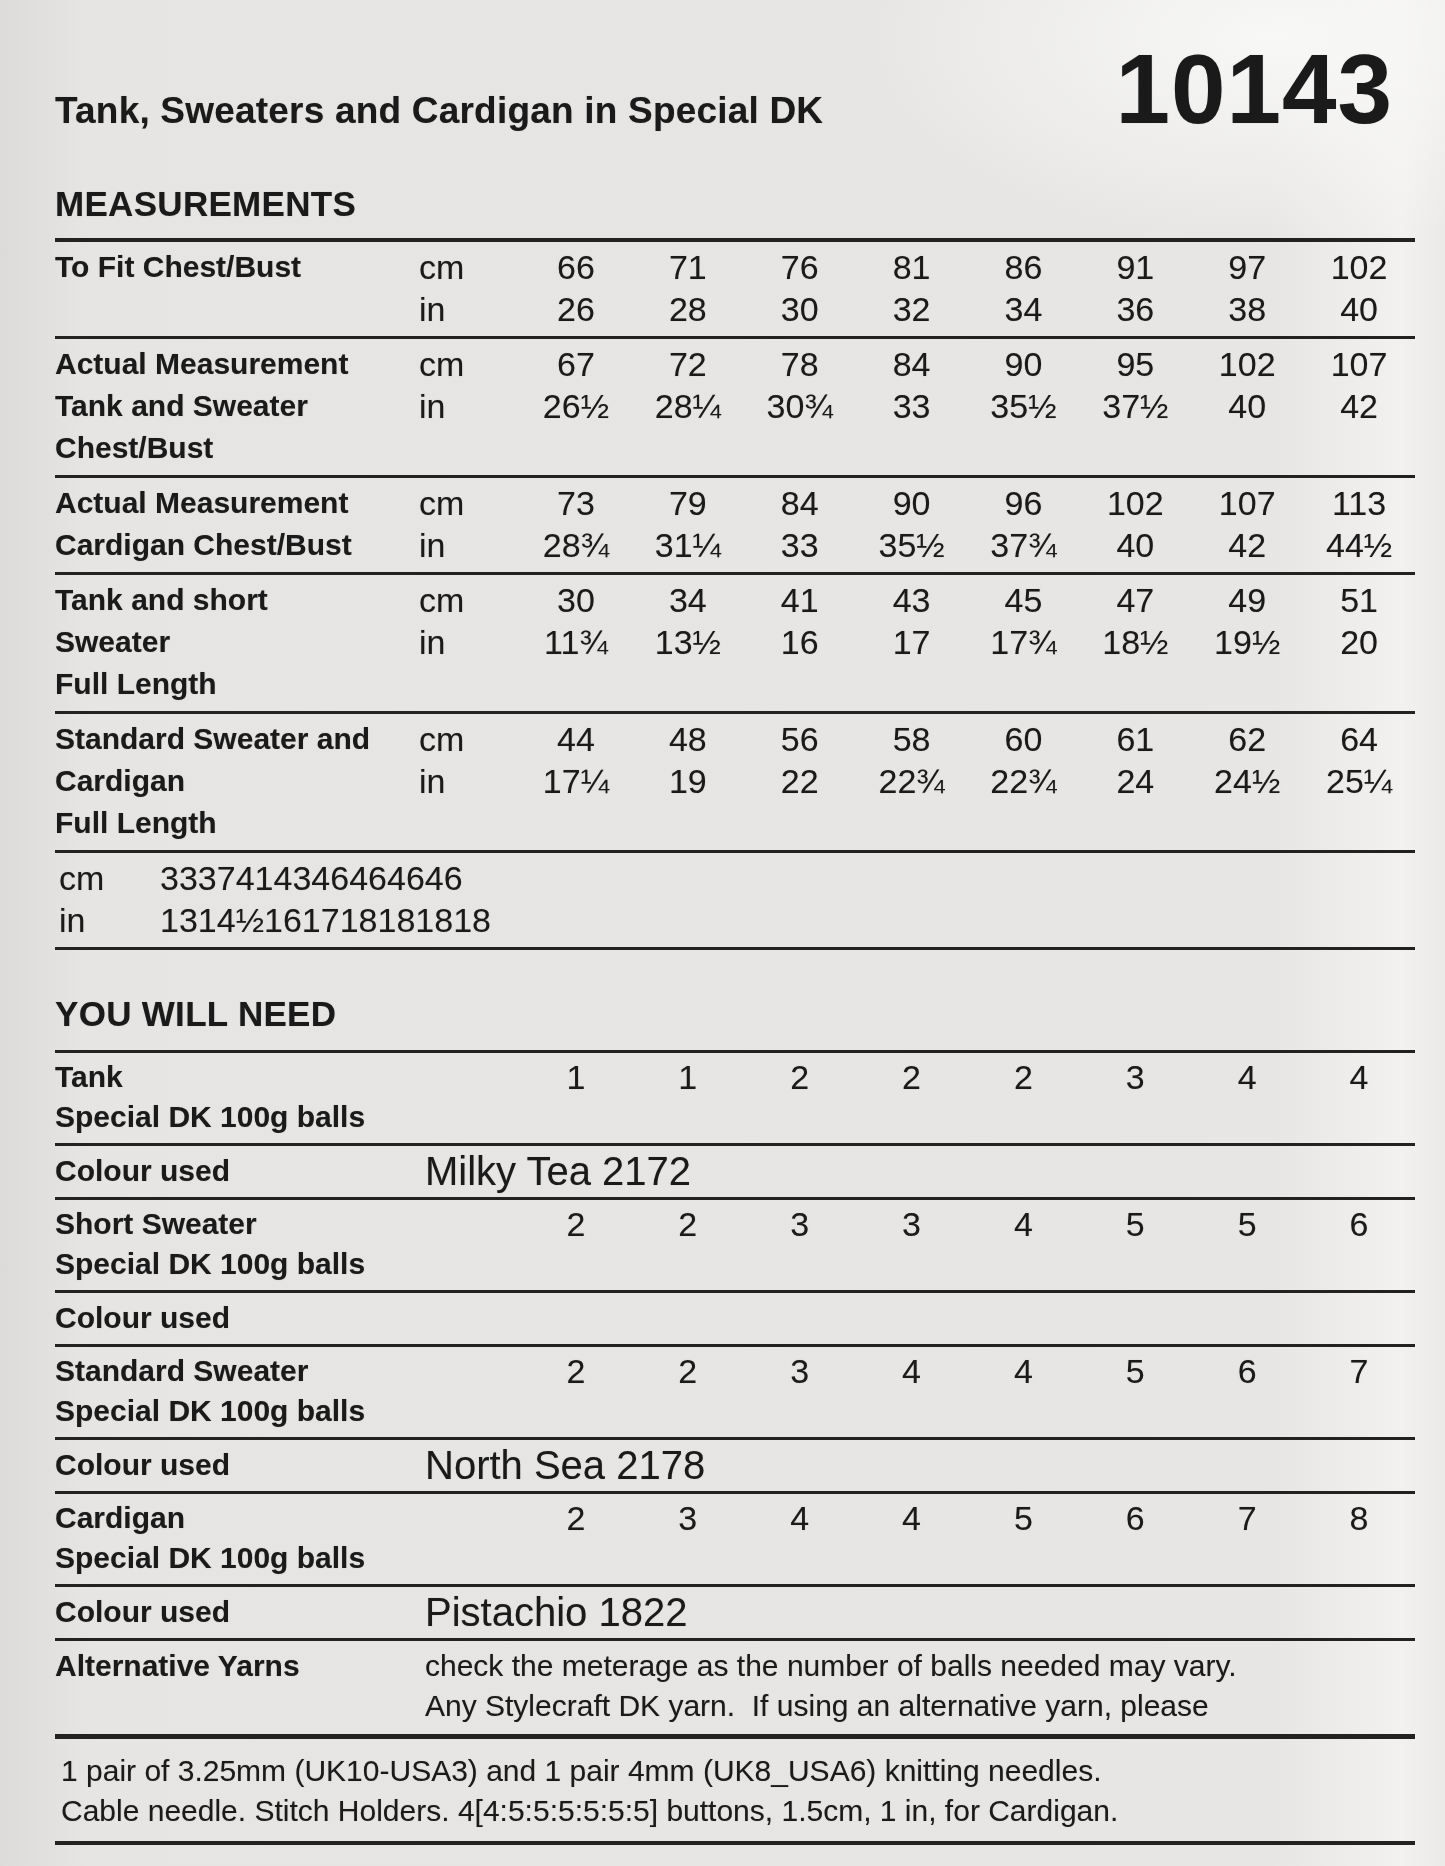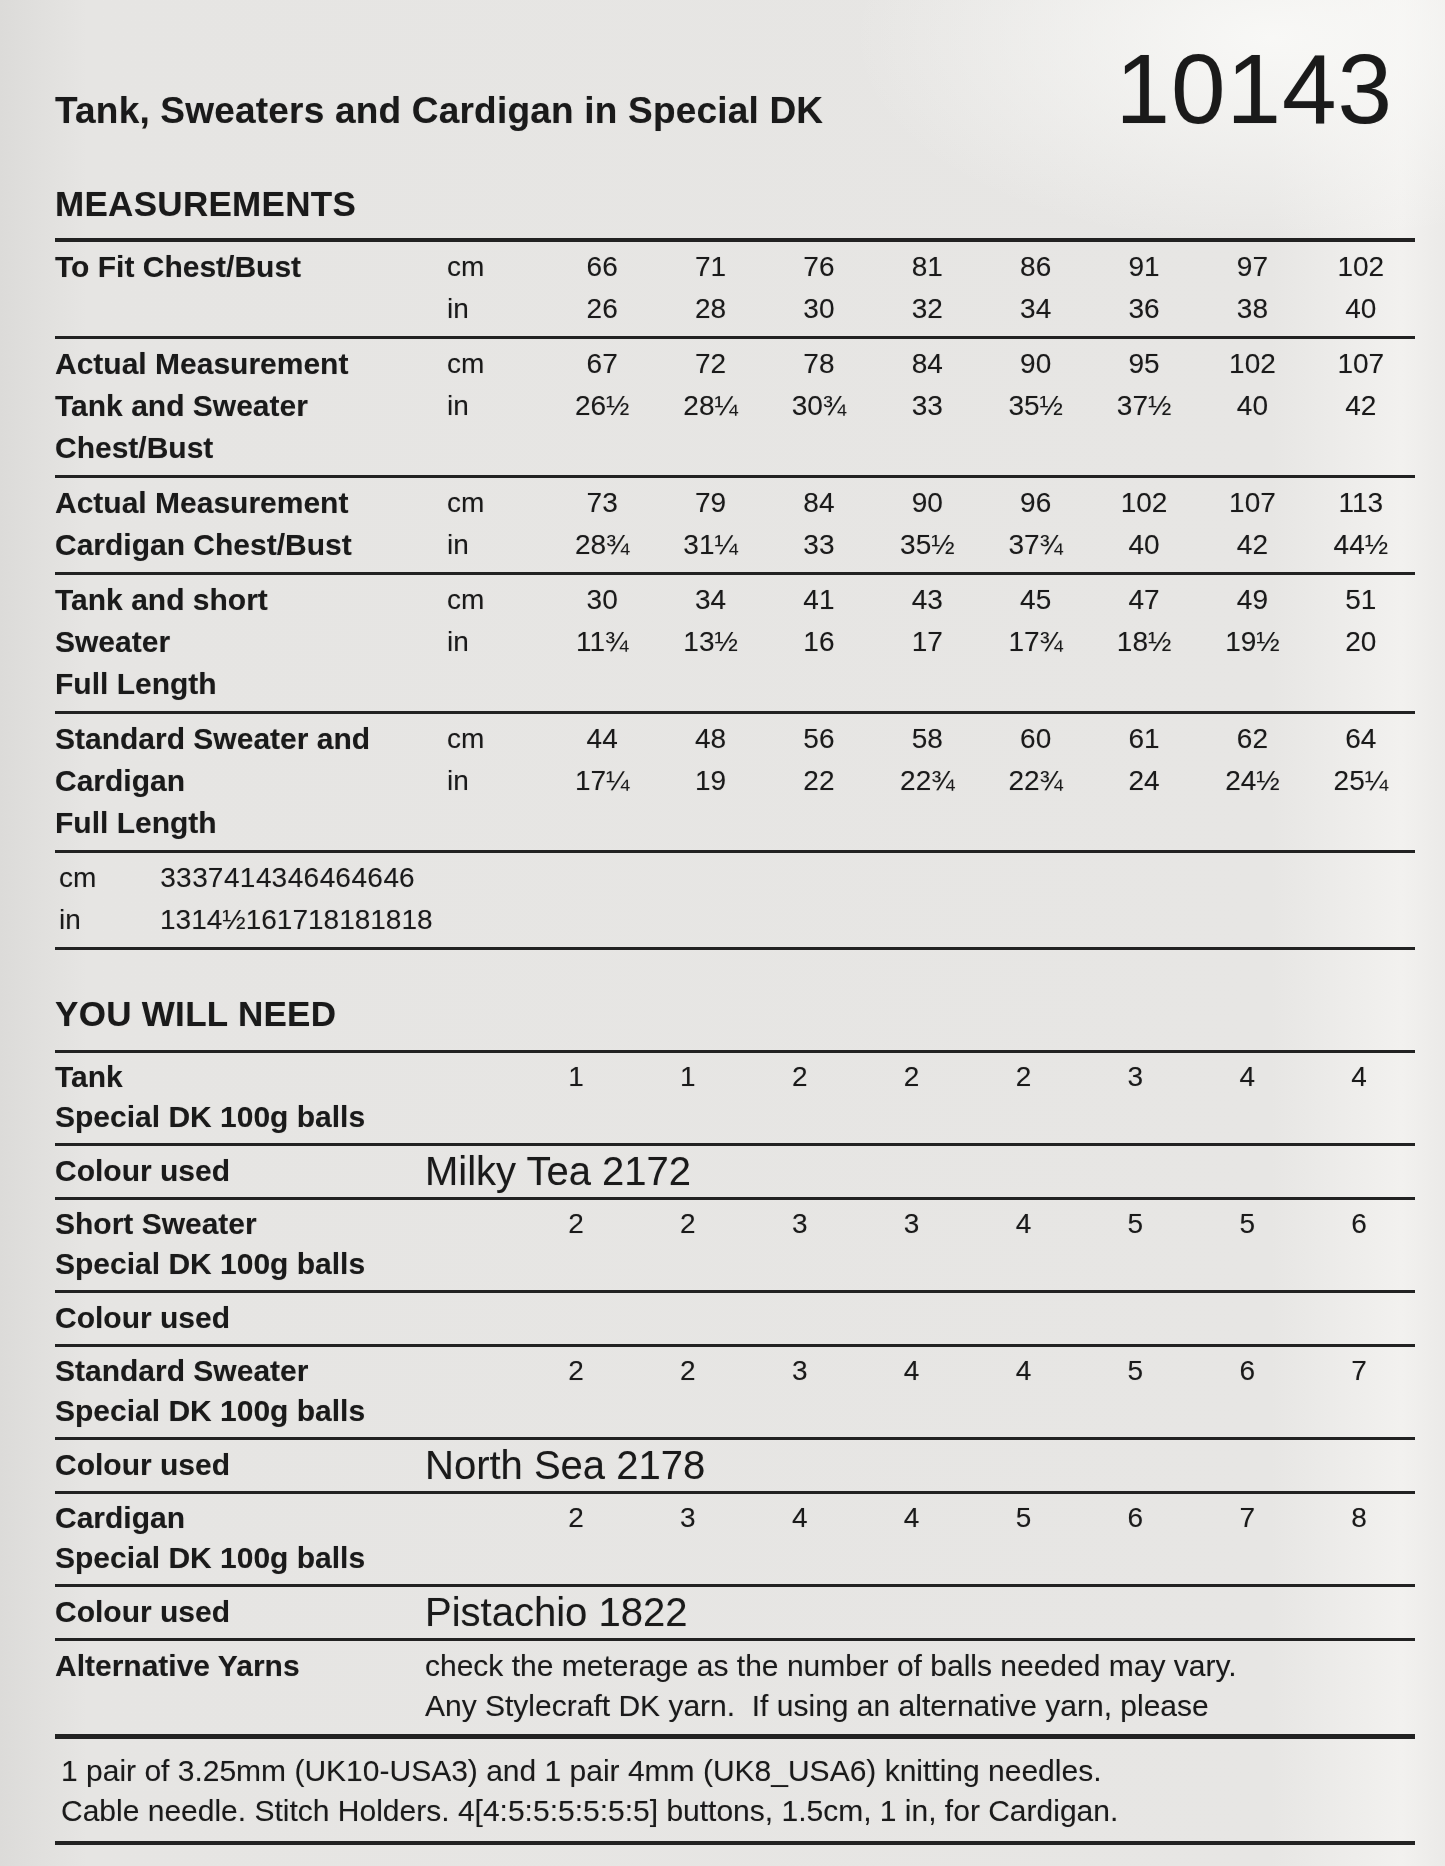--- a/index.html
+++ b/index.html
@@ -10,32 +10,32 @@
     background:
       radial-gradient(ellipse 600px 300px at 88% 2%, rgba(250,250,248,0.9), rgba(250,250,248,0) 70%),
       linear-gradient(to right, #dcdbd9 0%, #e6e5e3 6%, #e7e6e4 88%, #f2f1ef 97%, #ebeae8 100%);
   }
   .page { padding: 0 30px 0 55px; }
   .txt { text-shadow: 0 0 1px rgba(70,70,70,0.35); }
 
   
   .header { display: flex; justify-content: space-between; align-items: baseline; margin-top: 40px; }
   .title { font-size: 37px; font-weight: bold; letter-spacing: 0.2px; }
-  .patno { font-size: 98px; font-weight: 400; line-height: 1.0; margin-right: 22px; letter-spacing: 1px; margin-left: 24px; }
+  .patno { font-size: 98px; font-weight: 700; line-height: 1.0; margin-right: 22px; letter-spacing: 1px; margin-left: 24px; }
 
   
   .sechead { font-size: 35px; font-weight: bold; letter-spacing: 0.3px; }
   .sechead.meas { margin-top: 46px; margin-bottom: 14px; }
   .sechead.need { margin-top: 44px; margin-bottom: 16px; }
 
   
   .mtable { border-top: 4px solid #222; }
-  .mrow { display: grid; grid-template-columns: 360px 1fr; border-bottom: 3px solid #222; padding: 4px 0 6px; gap: 28px; }
+  .mrow { display: grid; grid-template-columns: 360px 1fr; border-bottom: 3px solid #222; padding: 4px 0 6px; }
   .mlabel { font-weight: bold; font-size: 30px; line-height: 42px; }
-  .vline { display: grid; grid-template-columns: 105px repeat(8, 1fr); font-size: 28px; line-height: 42px; }
+  .vline { display: grid; grid-template-columns: 105px repeat(8, 1fr); font-size: 34px; line-height: 42px; }
   .unit { text-align: left; padding-left: 4px; }
   .v { text-align: center; }
 
   
   .ntable { border-top: 3px solid #222; }
   .nrow { display: grid; grid-template-columns: 360px 1fr; border-bottom: 3px solid #222; padding: 4px 0 6px; }
   .nlabel .lbl { font-weight: bold; font-size: 30px; line-height: 40px; }
   .nlabel .sub { font-size: 30px; line-height: 40px; font-weight: bold; }
   .nrow .vline { line-height: 40px; }
   .crow { display: grid; grid-template-columns: 360px 1fr; border-bottom: 3px solid #222; padding: 5px 0 6px; }

